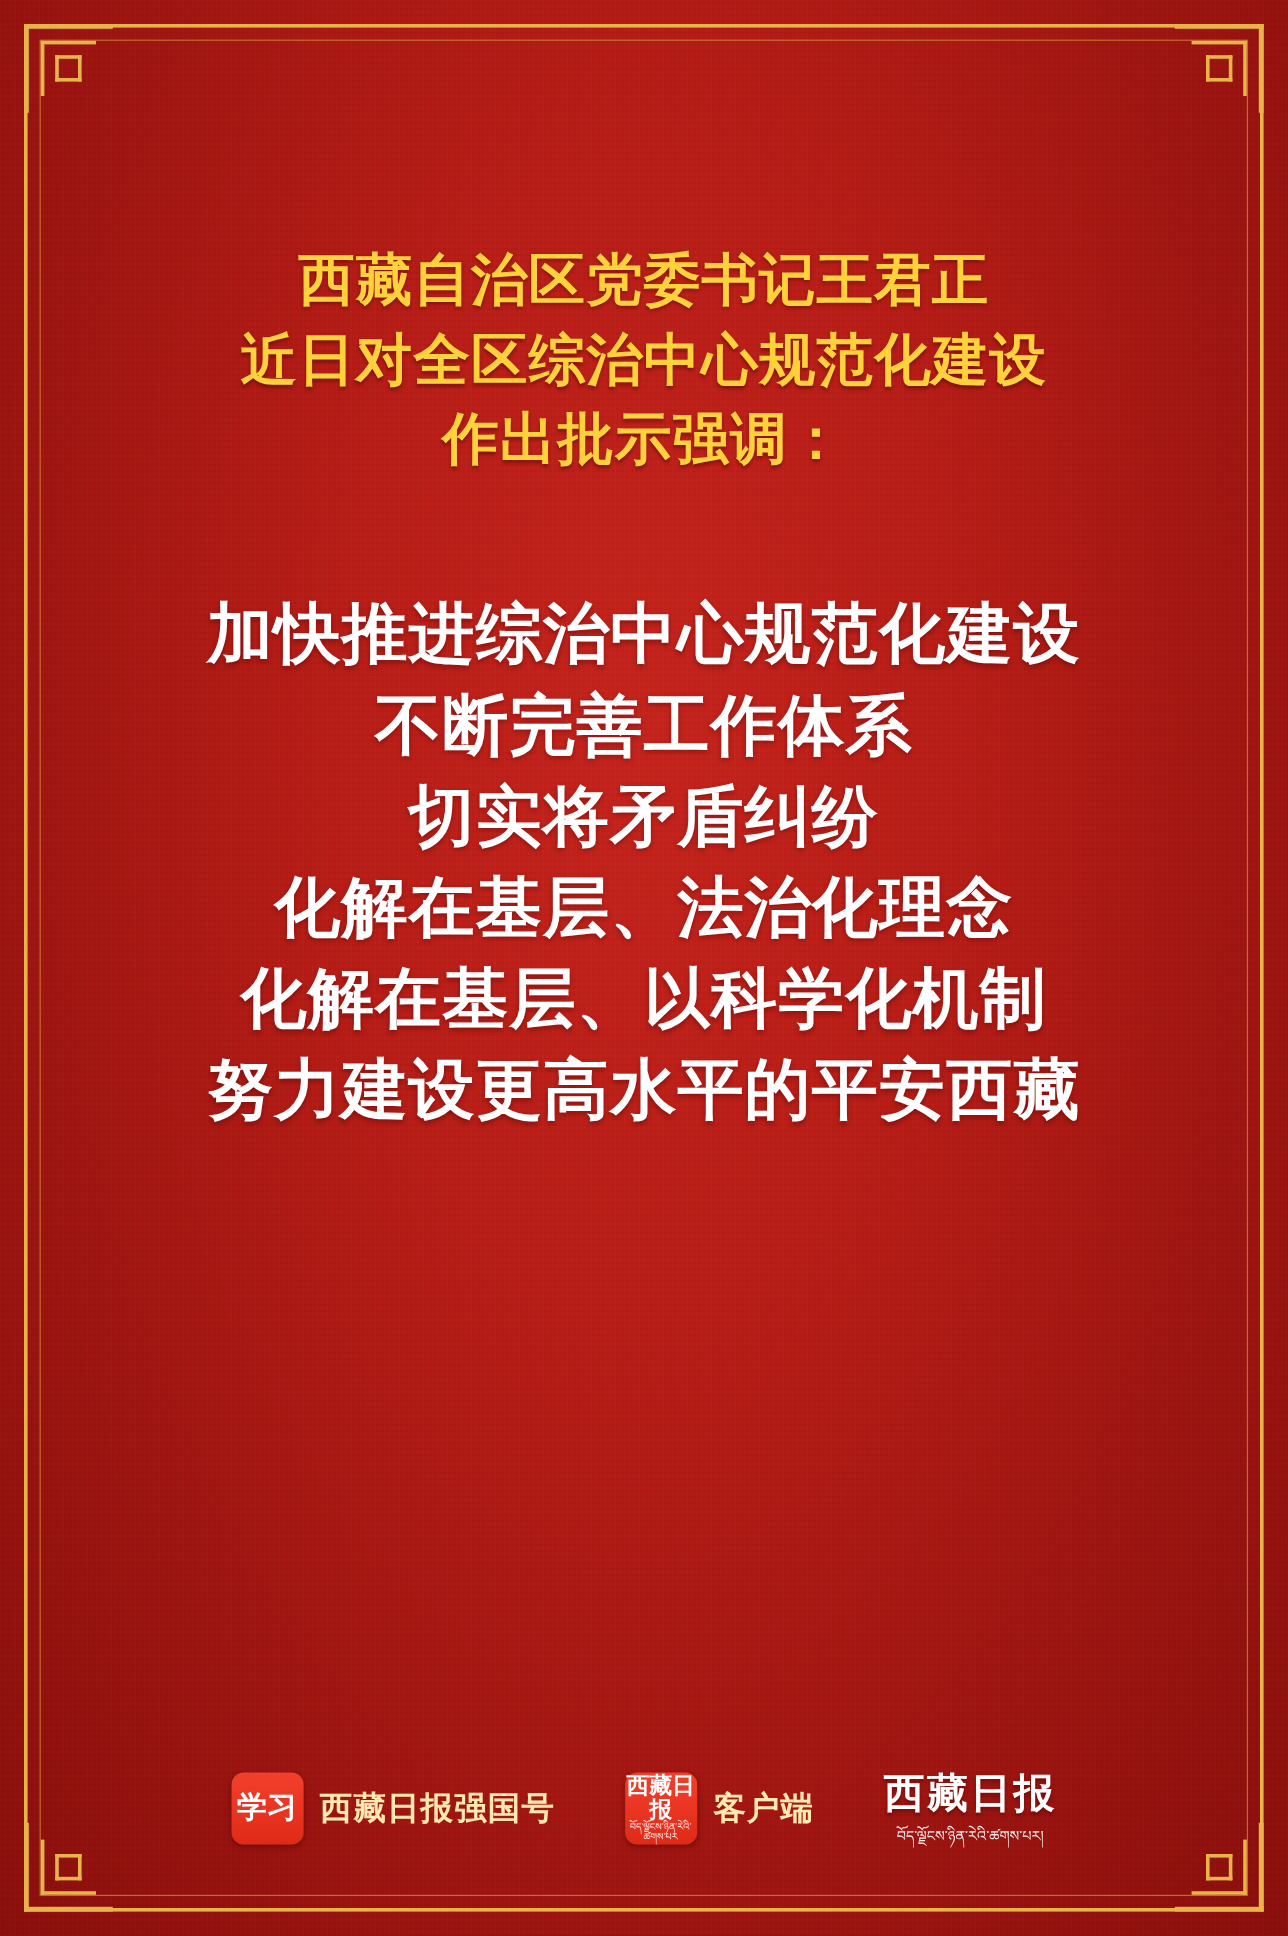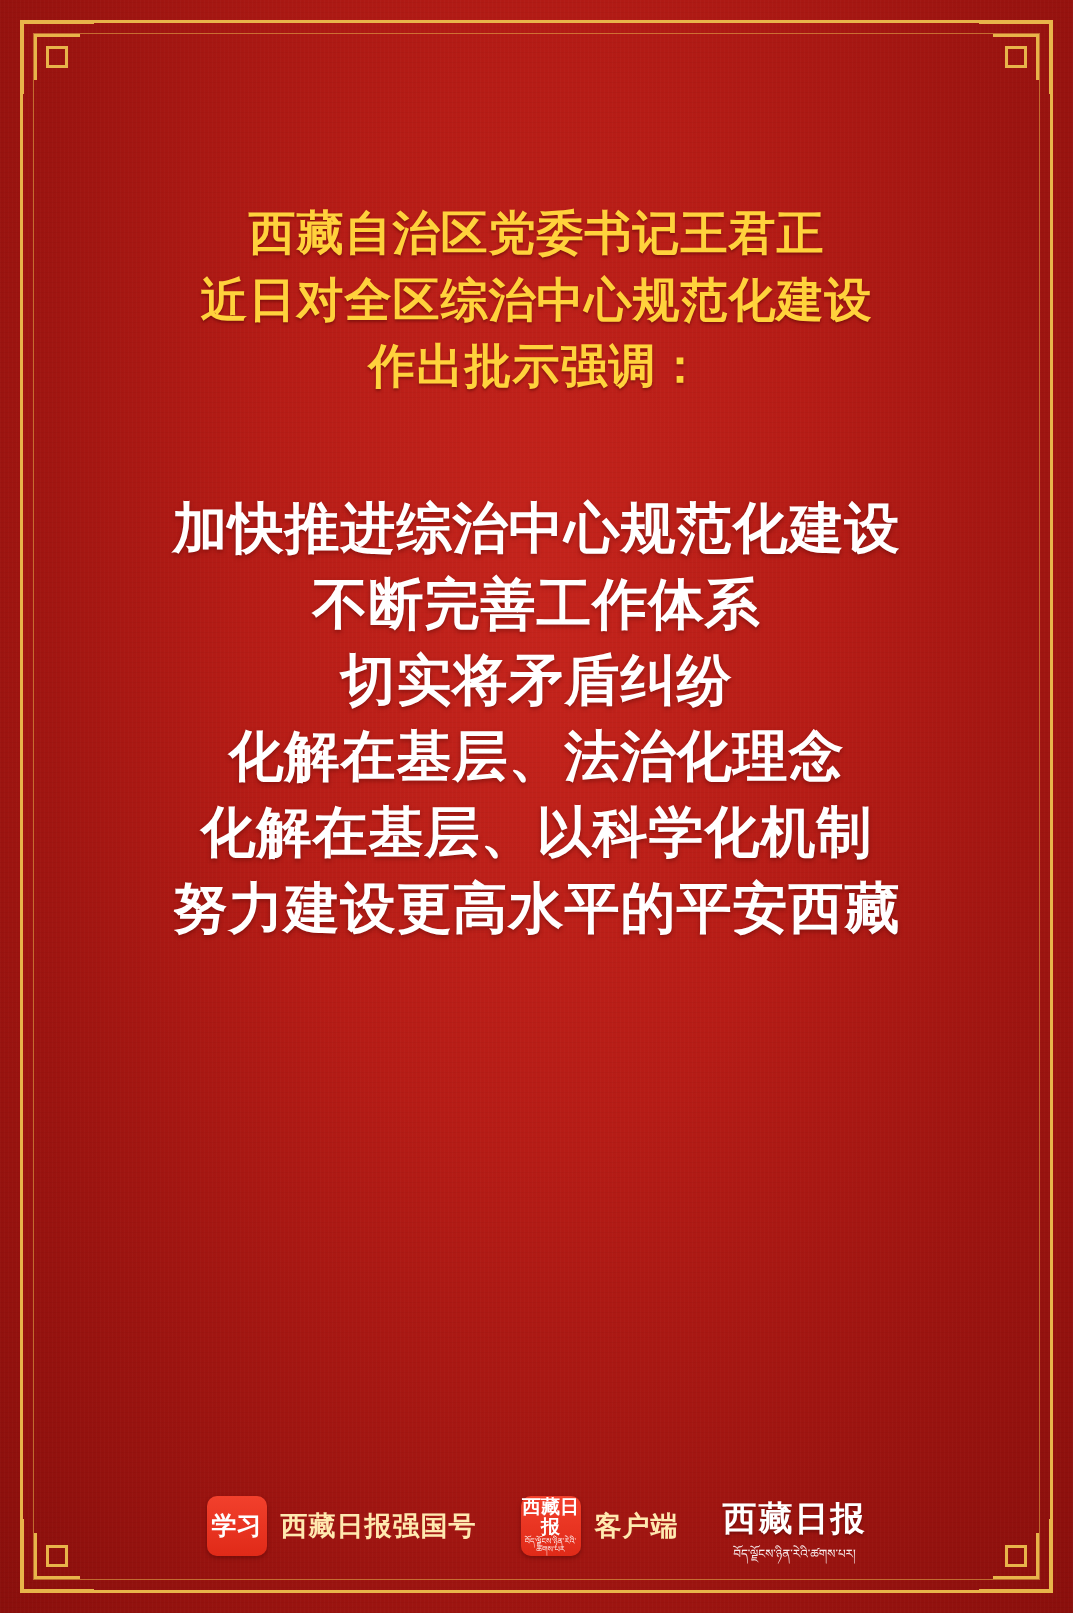--- a/index.html
+++ b/index.html
@@ -108,25 +108,25 @@
     line-height: 1.38;
     letter-spacing: 1px;
     text-shadow: 0 2px 4px rgba(80,6,5,0.45);
   }
   .quote .line { display: block; white-space: nowrap; }
 
   
   .footer {
     position: absolute;
     left: 0; right: 0;
-    bottom: 52px;
-    display: flex;
-    align-items: flex-start;
+    bottom: 76px;
+    display: flex;
+    align-items: flex-end;
     justify-content: center;
-    gap: 44px;
+    gap: 58px;
   }
   .brand {
     display: flex;
     align-items: center;
     gap: 14px;
   }
   .logo-box {
     width: 60px;
     height: 60px;
     border-radius: 10px;

